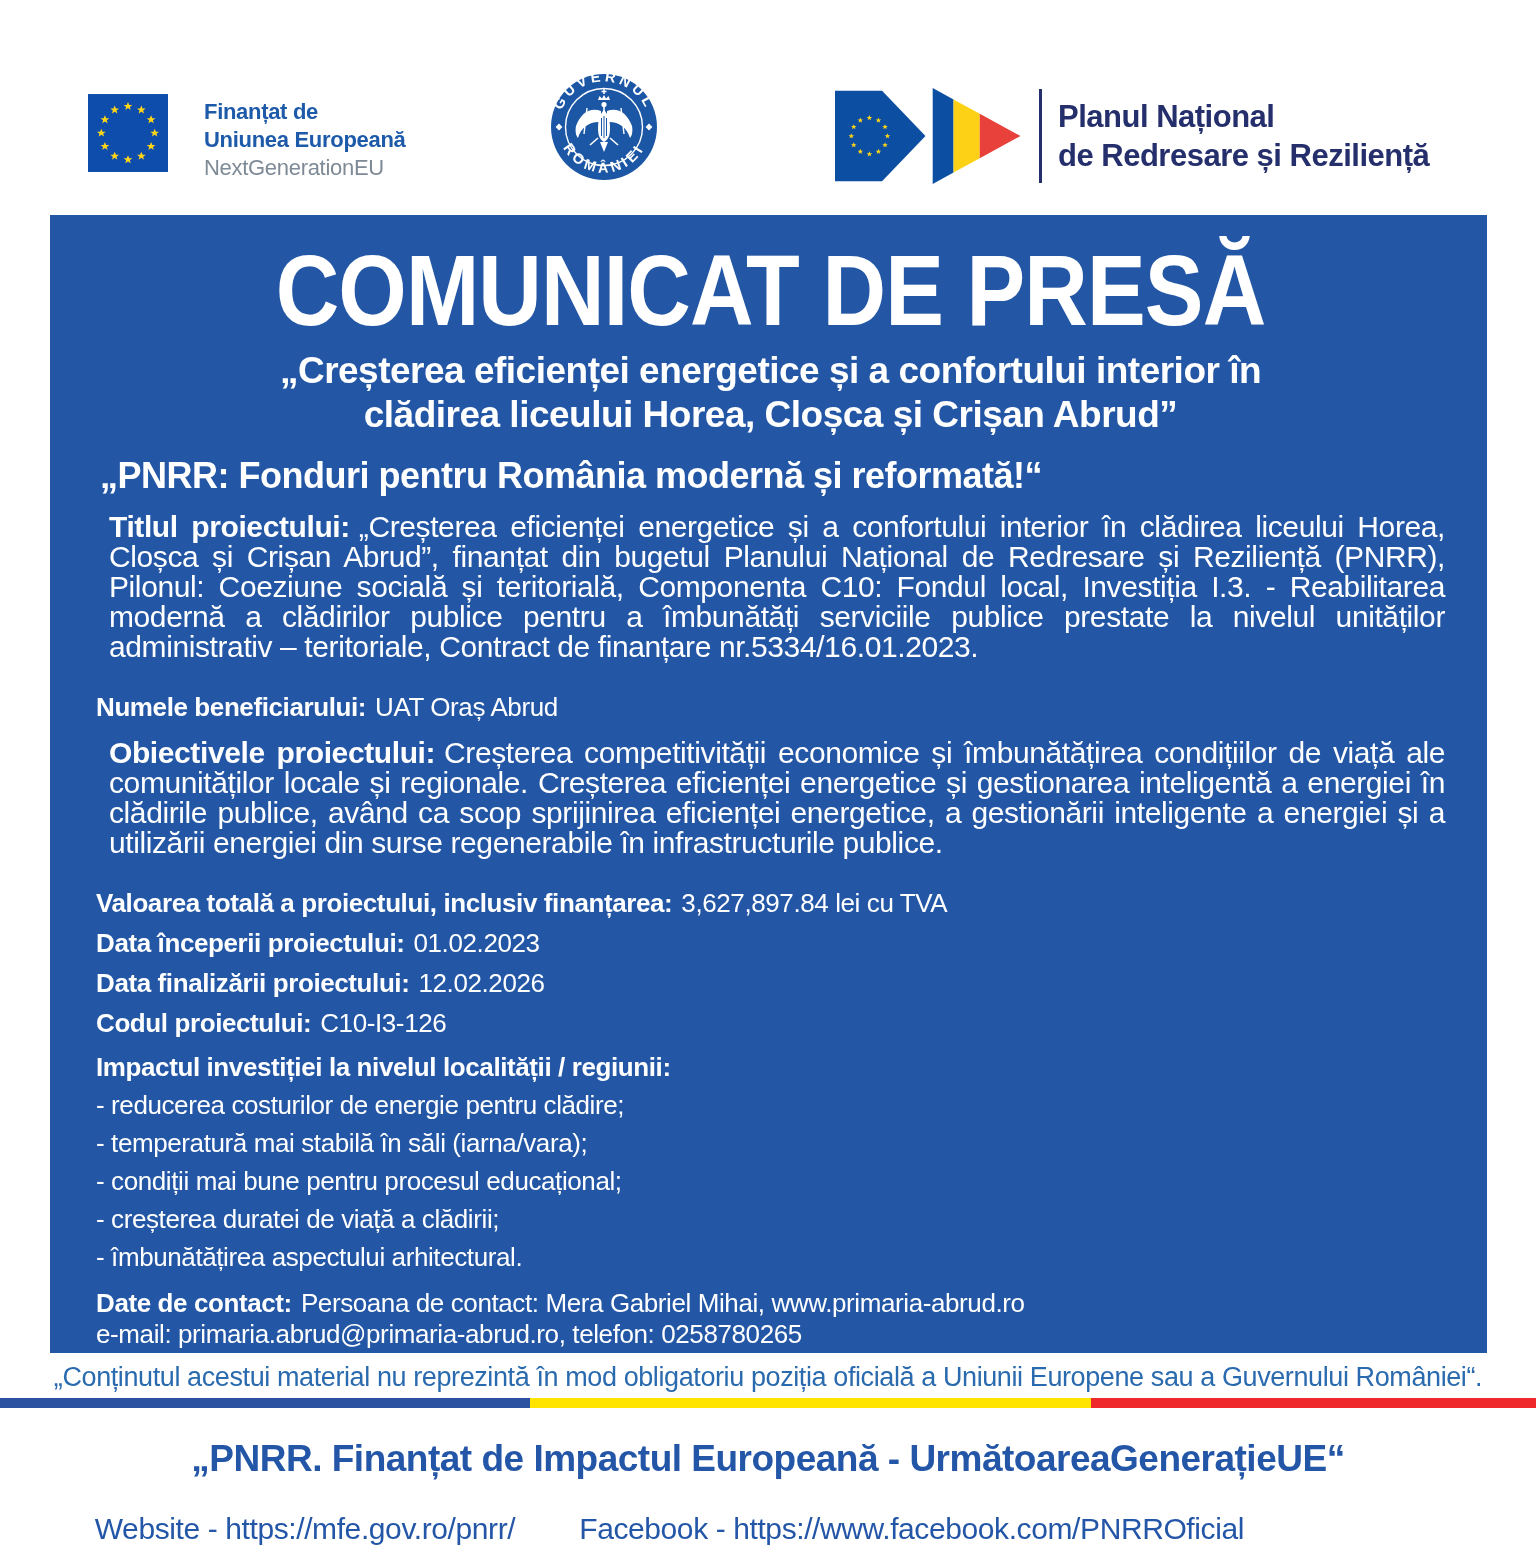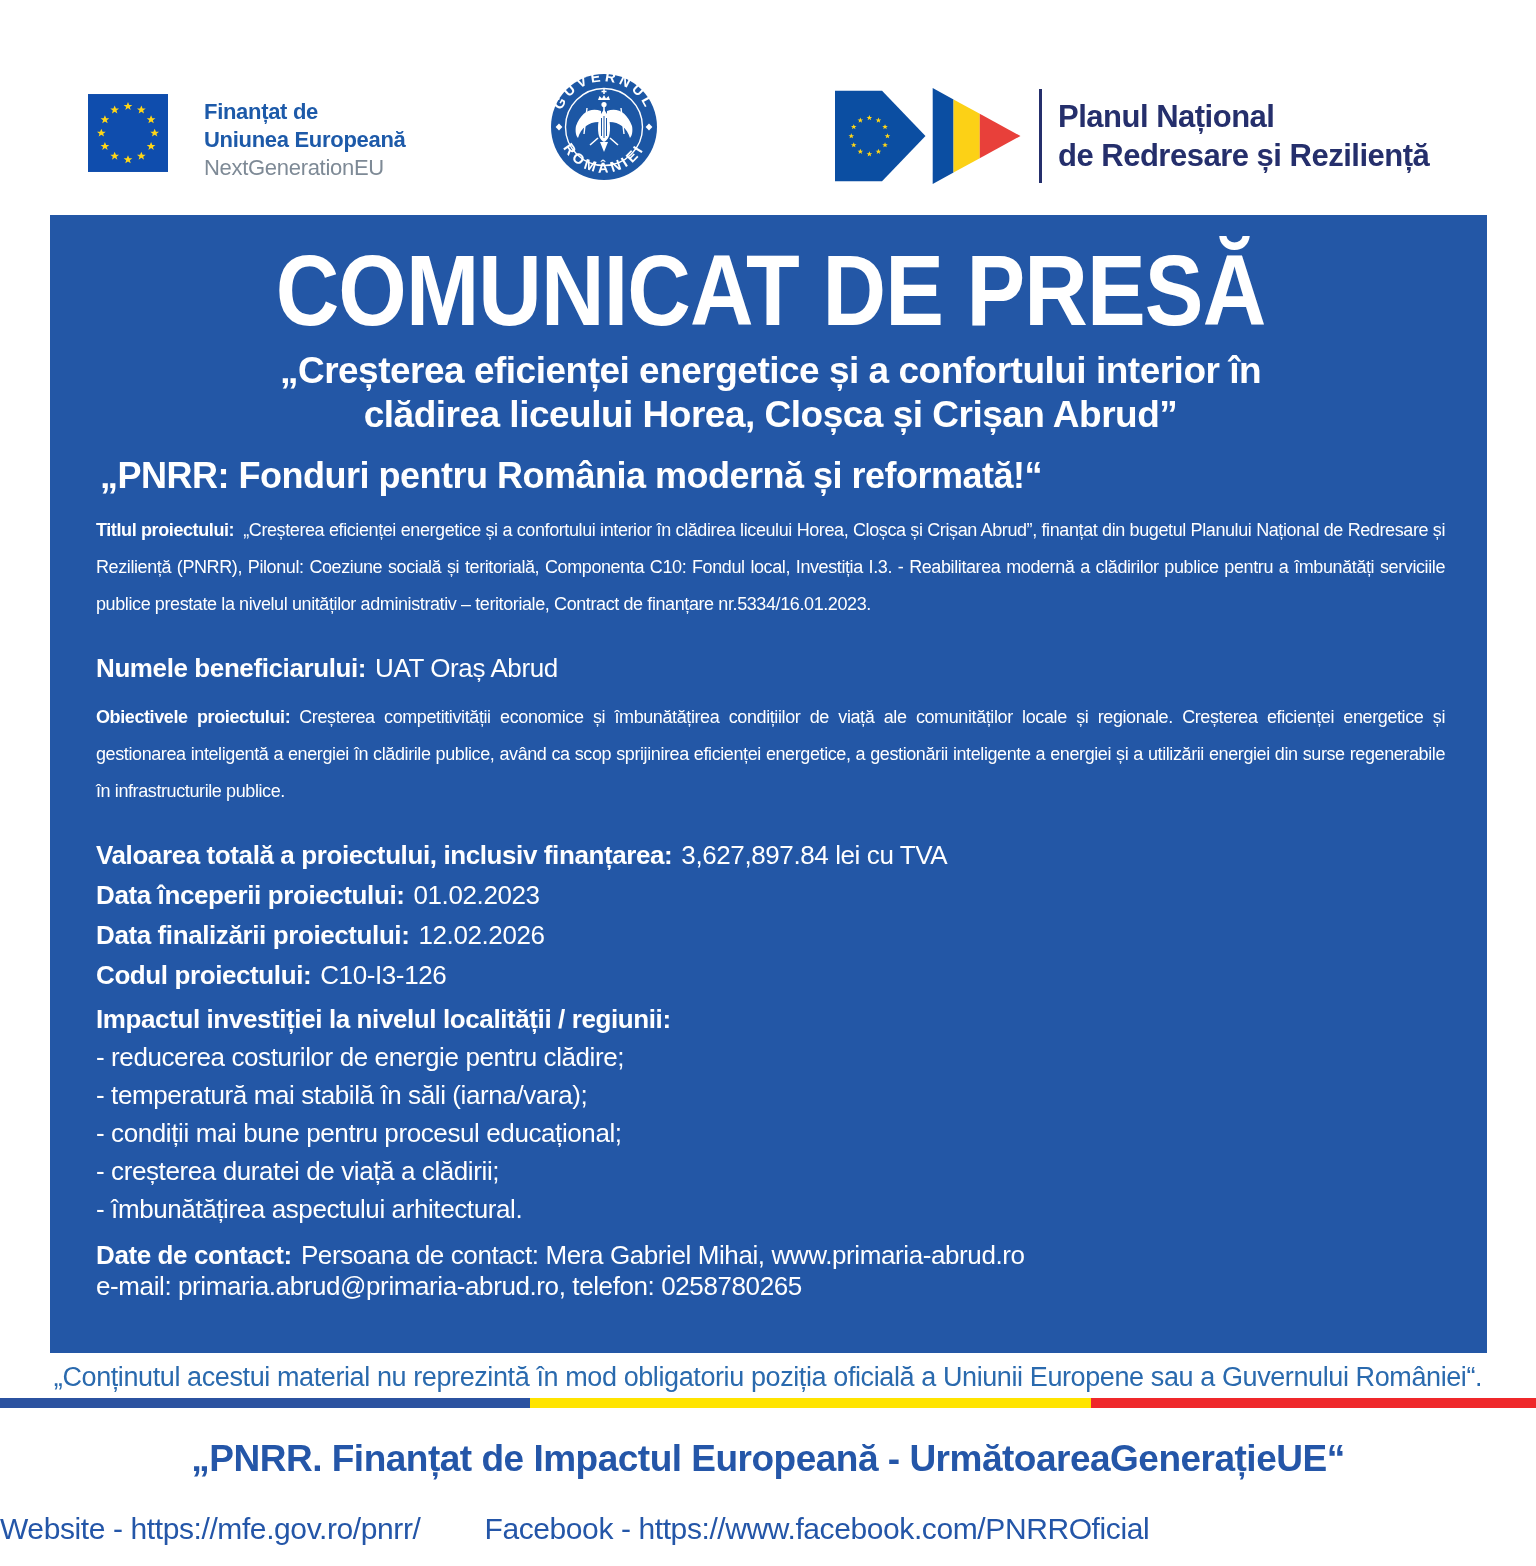--- a/index.html
+++ b/index.html
@@ -18,39 +18,39 @@
   .pnrr-divider{width:3px;height:94px;background:#252F6C;margin-left:14px;}
   .pnrr-text{margin-left:16px;color:#252F6C;font-weight:bold;font-size:31px;line-height:39px;letter-spacing:-0.5px;}
 
   
   .blue-box{position:absolute;left:50px;top:215px;width:1437px;height:1138px;background:#2357A6;
             box-sizing:border-box;padding:16px 42px 0 46px;color:#ffffff;overflow:hidden;}
   .title{text-align:center;font-weight:bold;font-size:100px;line-height:106px;letter-spacing:-1px;
          transform:scaleX(0.88);transform-origin:50% 50%;white-space:nowrap;margin:6px 0 6px 0;}
   .subtitle{text-align:center;font-weight:bold;font-size:37px;line-height:44px;letter-spacing:-0.5px;}
   .motto{font-weight:bold;font-size:36px;line-height:41px;letter-spacing:-0.5px;margin-top:18px;padding-left:4px;}
-  .para{margin-top:16px;font-size:18px;line-height:37px;letter-spacing:-0.4px;text-align:justify;}
+  .para{margin-top:16px;font-size:30px;line-height:30px;letter-spacing:-0.4px;text-align:justify;margin-left:13px;}
   .para b,.row b,.impact-head,.contact b{letter-spacing:-0.4px;}
   .para b{margin-right:9px;}
   .row{margin-top:10px;font-size:26px;line-height:30px;letter-spacing:-0.4px;}
   .row b{margin-right:9px;}
   .row.first{margin-top:30px;}
   .impact-head{margin-top:14px;font-weight:bold;font-size:26px;line-height:30px;}
   .impact-item{margin-top:8px;font-size:26px;line-height:30px;letter-spacing:-0.4px;}
   .contact{margin-top:16px;font-size:26px;line-height:31px;letter-spacing:-0.4px;}
   .contact b{margin-right:9px;}
 
   
   .disclaimer{position:absolute;top:1362px;left:0;width:1536px;text-align:center;
               color:#2A6AAE;font-size:27px;letter-spacing:-0.4px;}
   .stripe{position:absolute;top:1398px;left:0;width:1536px;height:10px;
           background:linear-gradient(to right,#2B52A0 0 34.5%,#FFE400 34.5% 71%,#EF282B 71% 100%);}
   .footer-motto{position:absolute;top:1438px;left:0;width:1536px;text-align:center;
                 color:#2456A8;font-weight:bold;font-size:37px;letter-spacing:-0.5px;}
-  .footer-links{position:absolute;top:1512px;left:0;width:1244px;display:flex;justify-content:flex-start;gap:64px;
+  .footer-links{position:absolute;top:1512px;left:0;width:1244px;display:flex;justify-content:flex-end;gap:64px;
                 color:#2456A8;font-size:30px;letter-spacing:-0.4px;}
 </style>
 </head>
 <body>
 
 <div class="page">
 
   <div class="header-eu">
     <svg width="80" height="78" viewBox="0 0 78 76">
       <defs>

